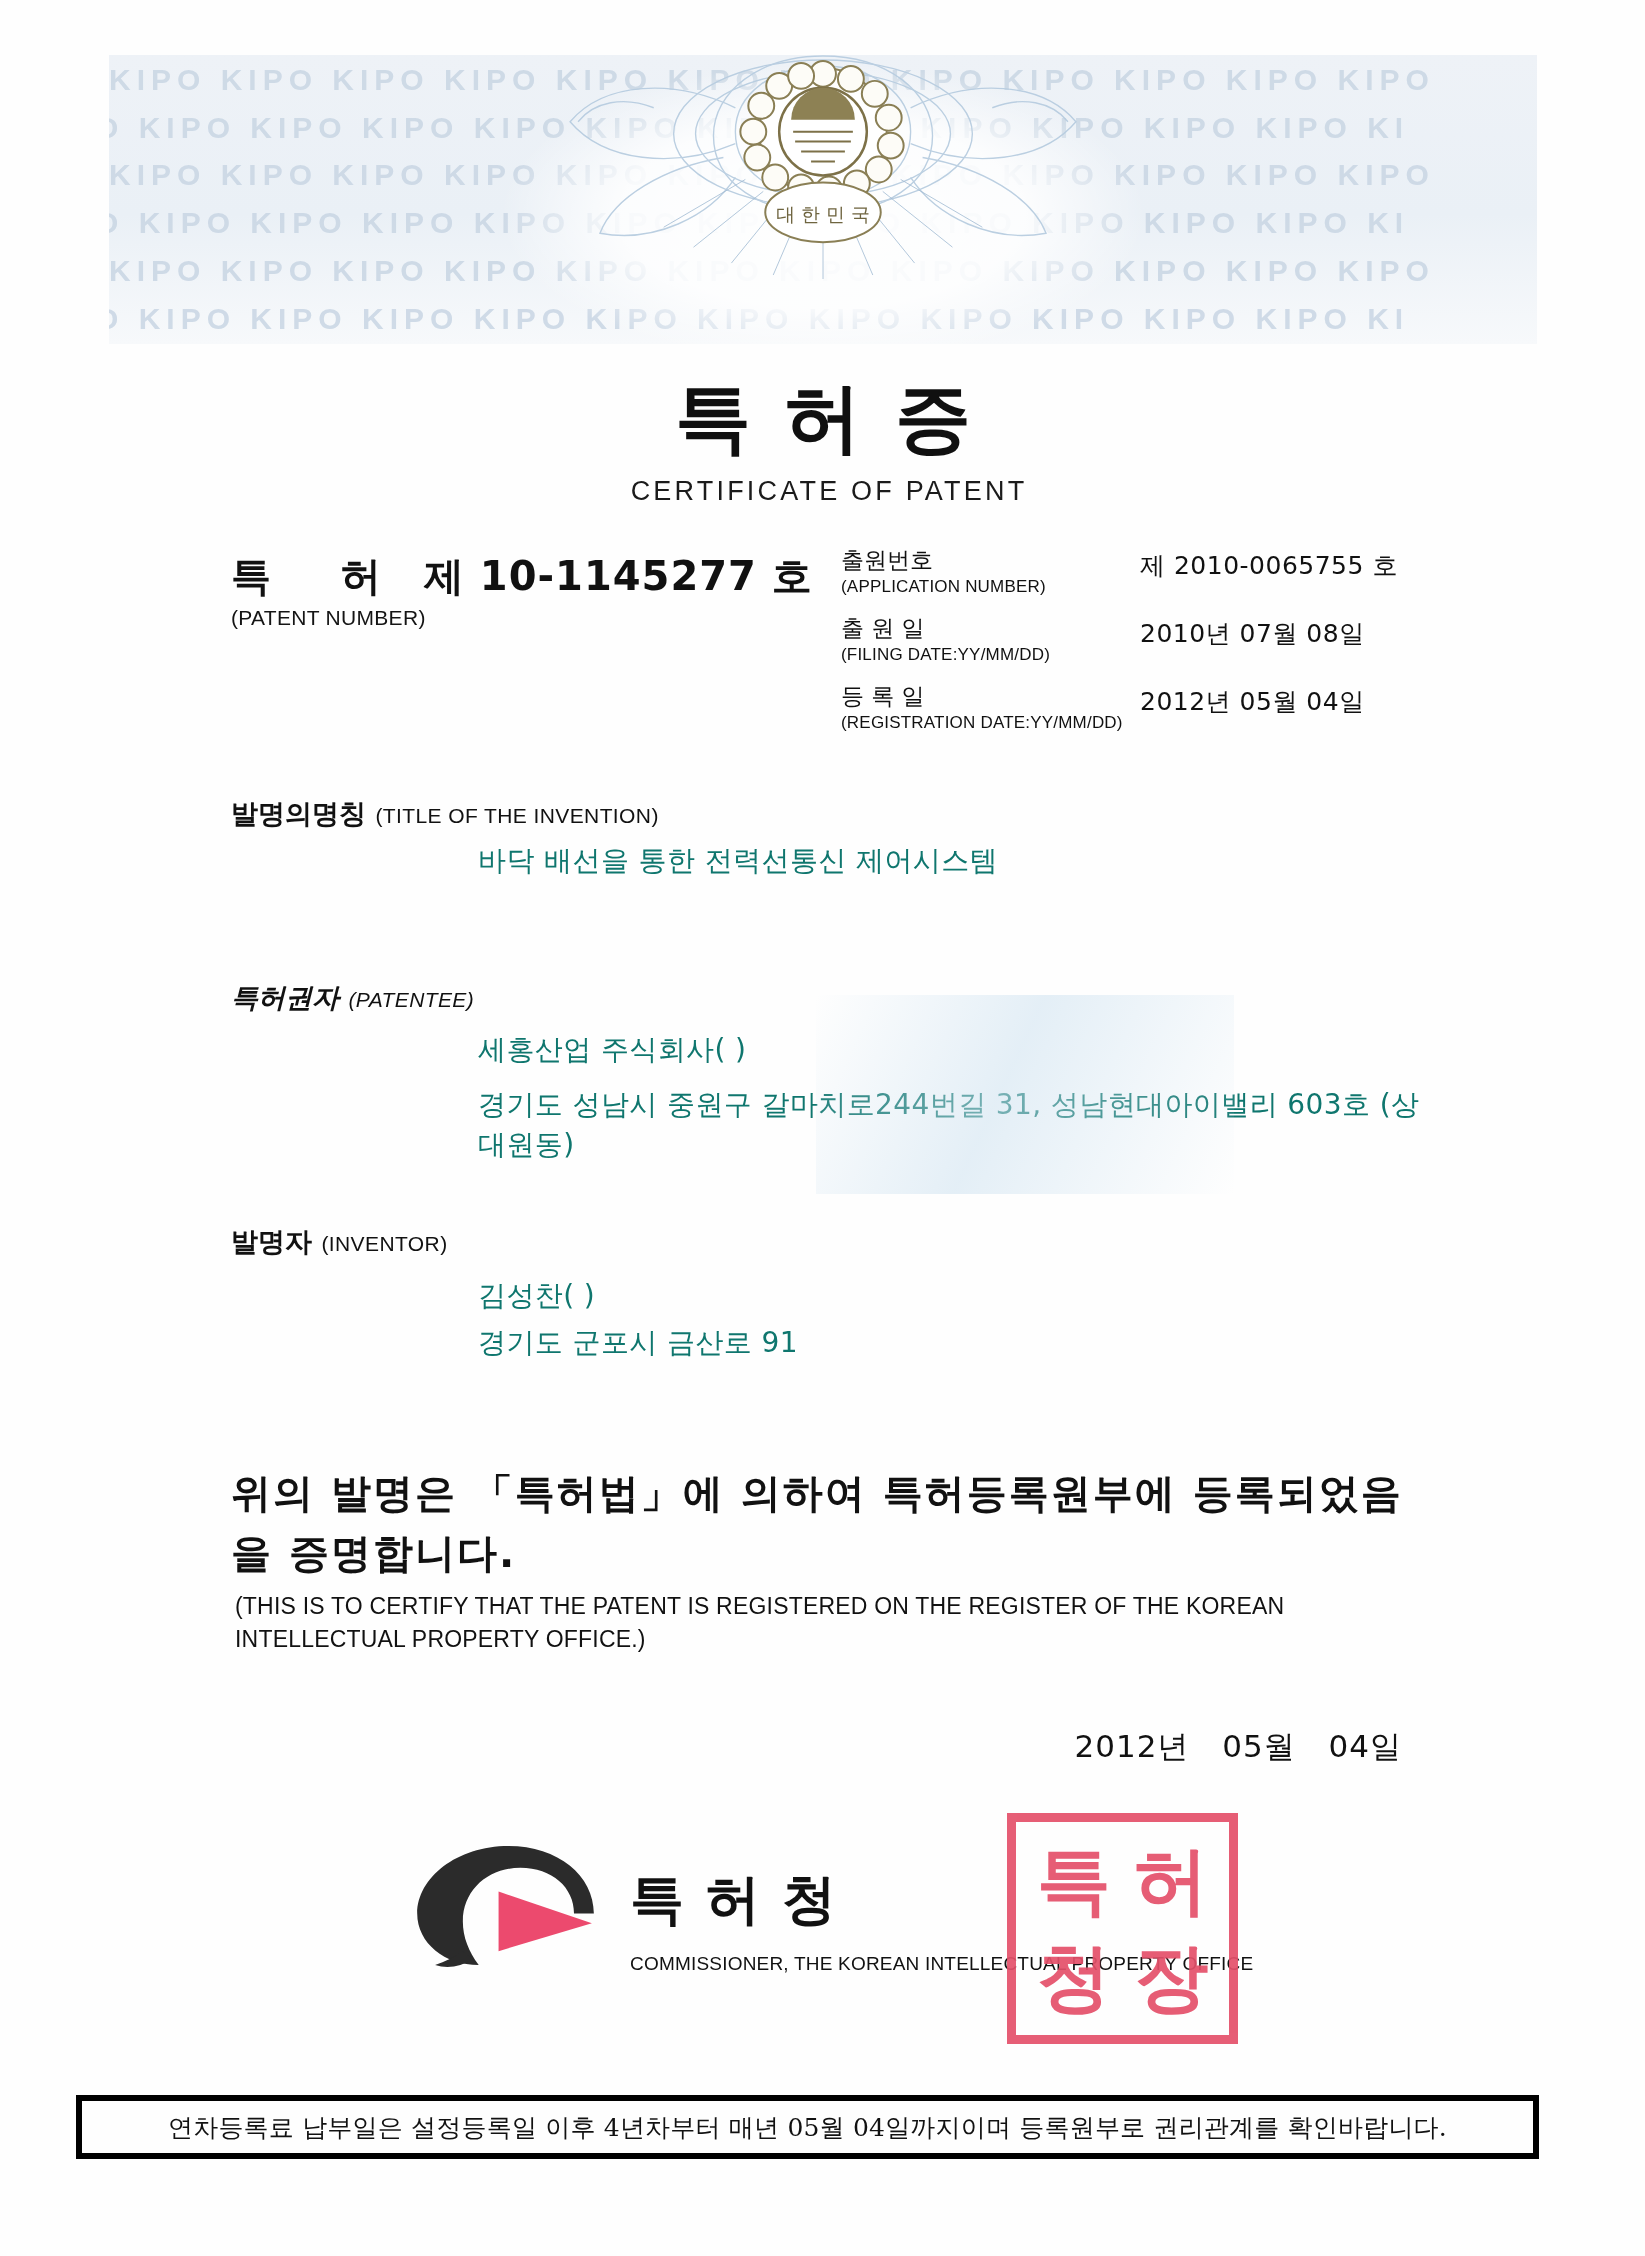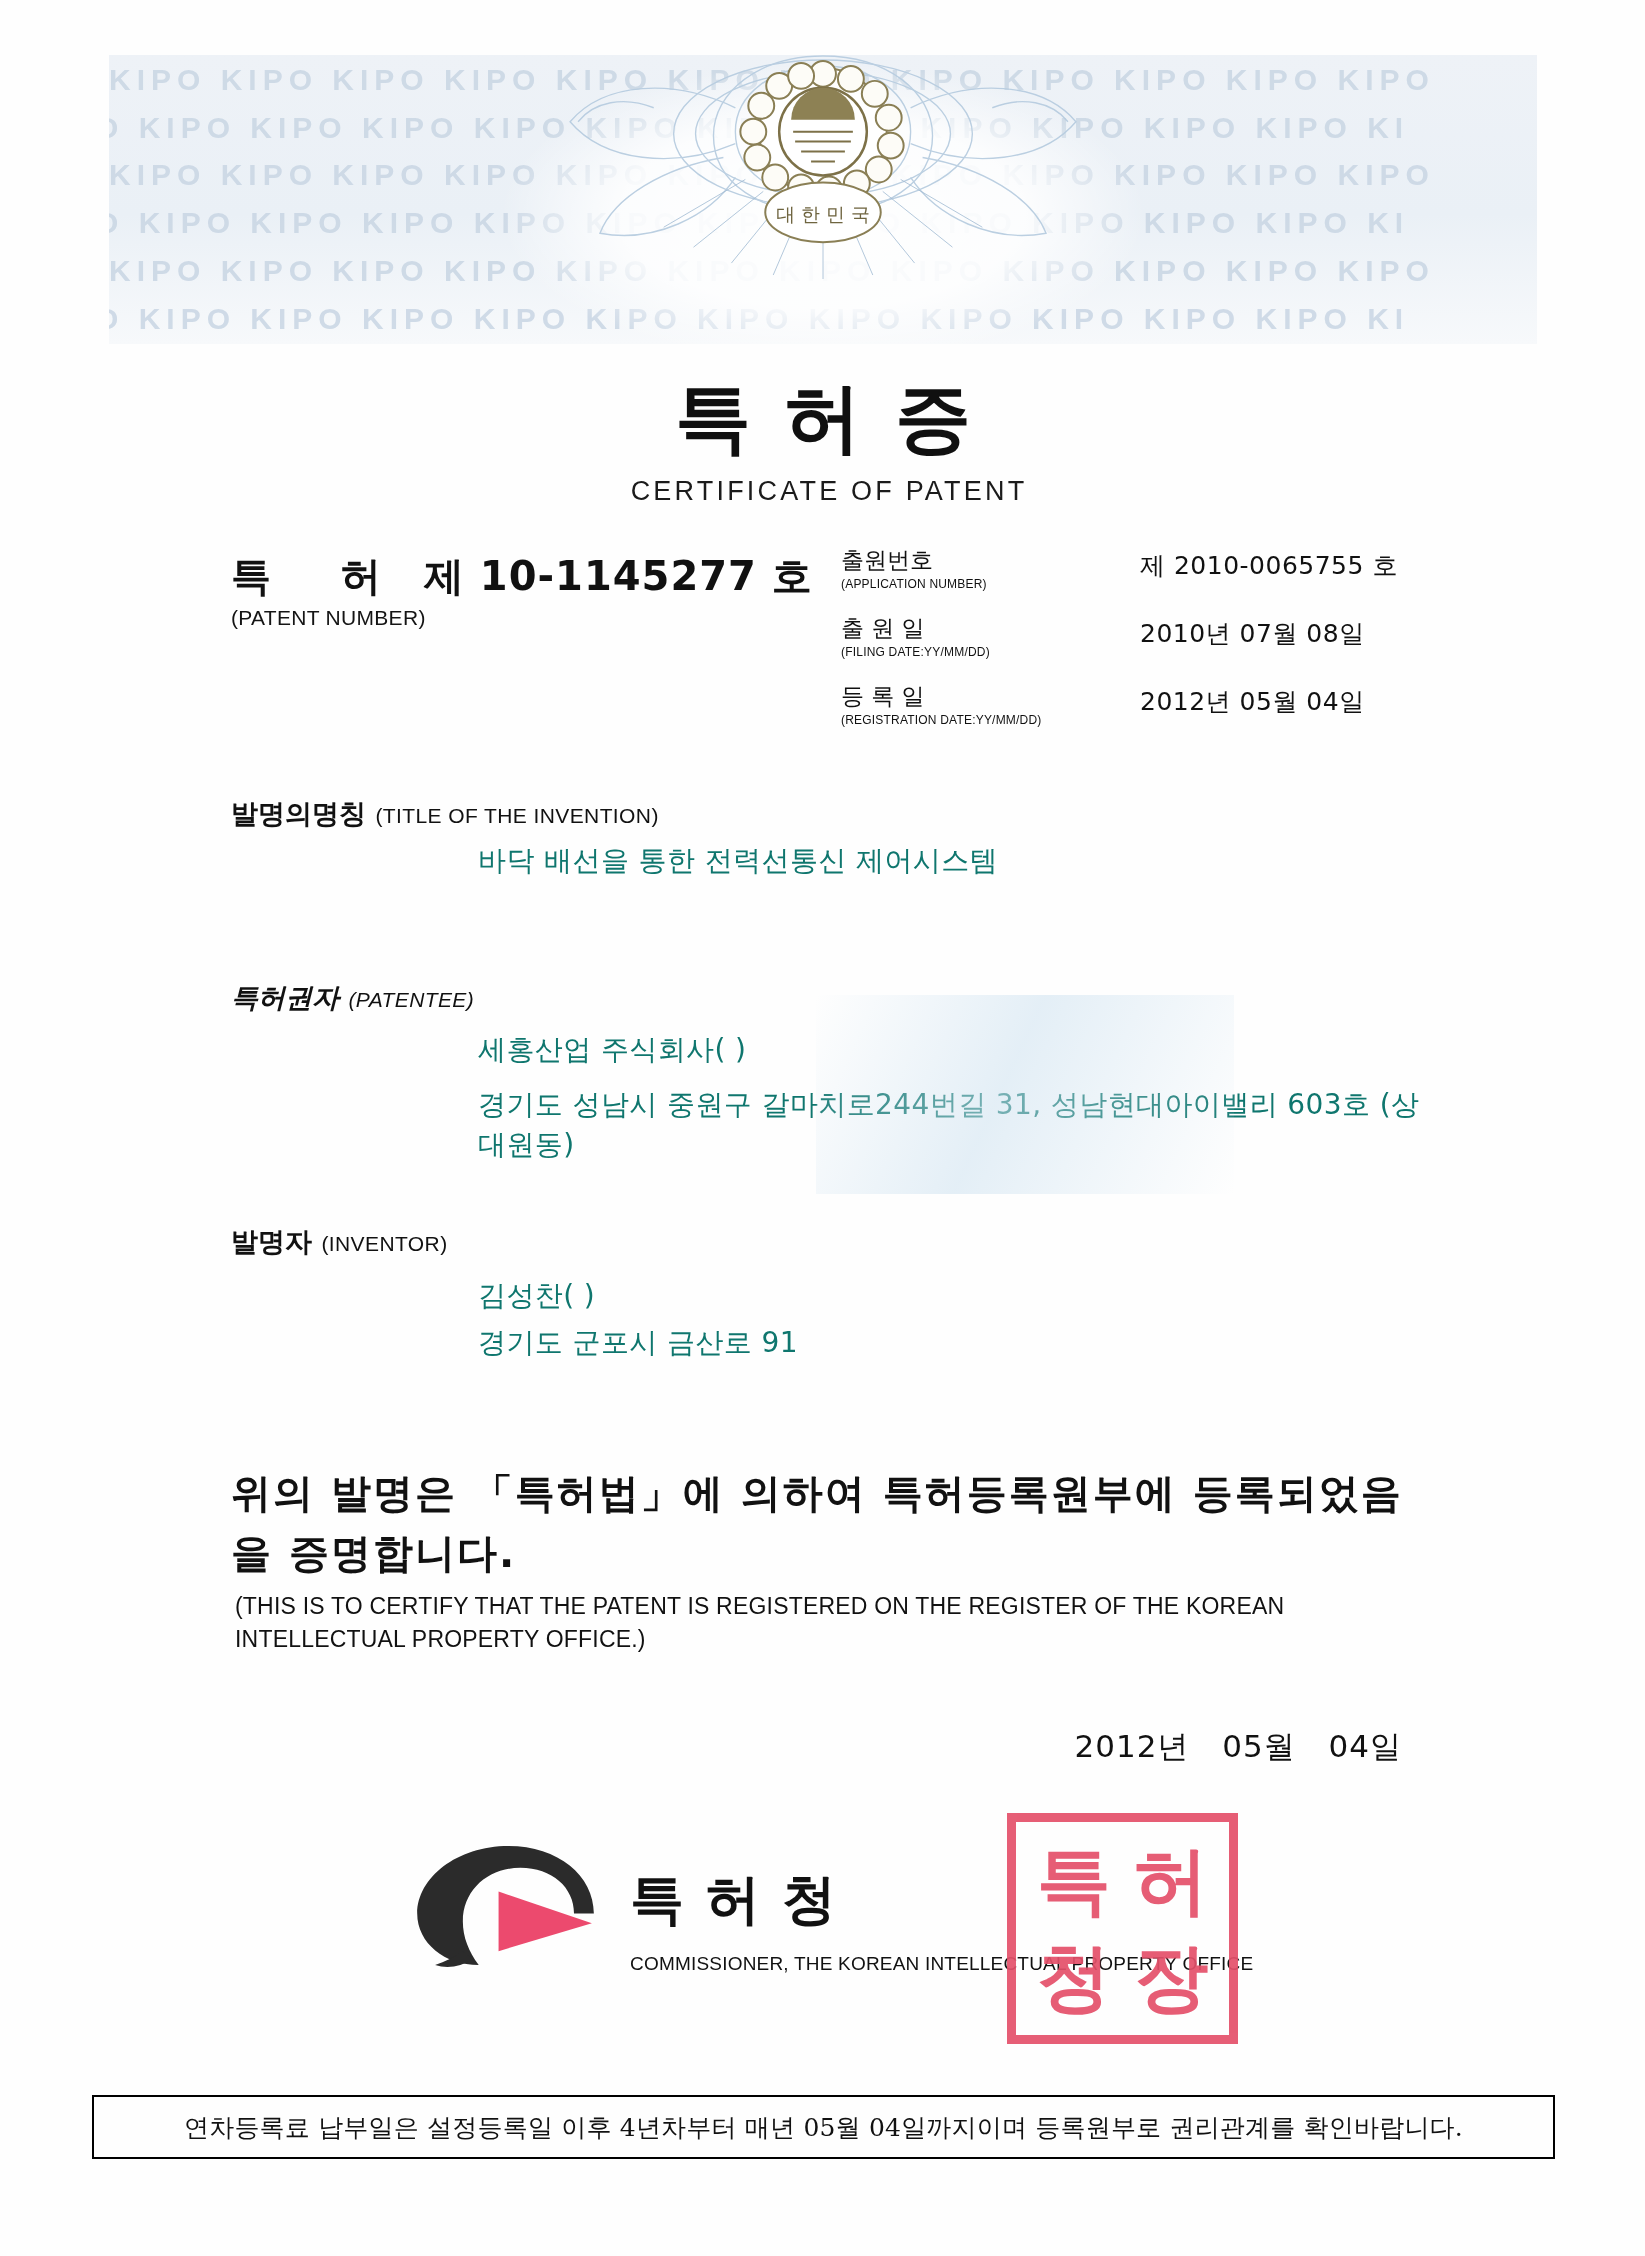--- a/index.html
+++ b/index.html
@@ -120,21 +120,21 @@
     height: 68px;
   }
   .meta-label-kr {
     font-family: "DejaVu Sans", sans-serif;
     font-size: 23px;
     font-weight: 400;
     color: #101010;
     white-space: nowrap;
   }
   .meta-label-en {
-    font-size: 12px;
+    font-size: 17px;
     letter-spacing: 0.2px;
     color: #111;
     margin-top: 1px;
     white-space: nowrap;
   }
   .meta-value {
     position: absolute;
     left: 299px;
     top: 4px;
     font-family: "DejaVu Sans", sans-serif;
@@ -261,25 +261,25 @@
     font-family: "DejaVu Sans", sans-serif;
     font-size: 74px;
     font-weight: 700;
     color: #e4506a;
     line-height: 1;
   }
 
   
   .notice {
     position: absolute;
-    left: 92px;
+    left: 76px;
     top: 2095px;
     width: 1463px;
     height: 64px;
-    border: 2px solid #000000;
+    border: 6px solid #000000;
     box-sizing: border-box;
     display: flex;
     align-items: center;
     justify-content: center;
   }
   .notice-text {
     font-family: "DejaVu Serif", serif;
     font-size: 25px;
     letter-spacing: 0.2px;
     color: #111;

